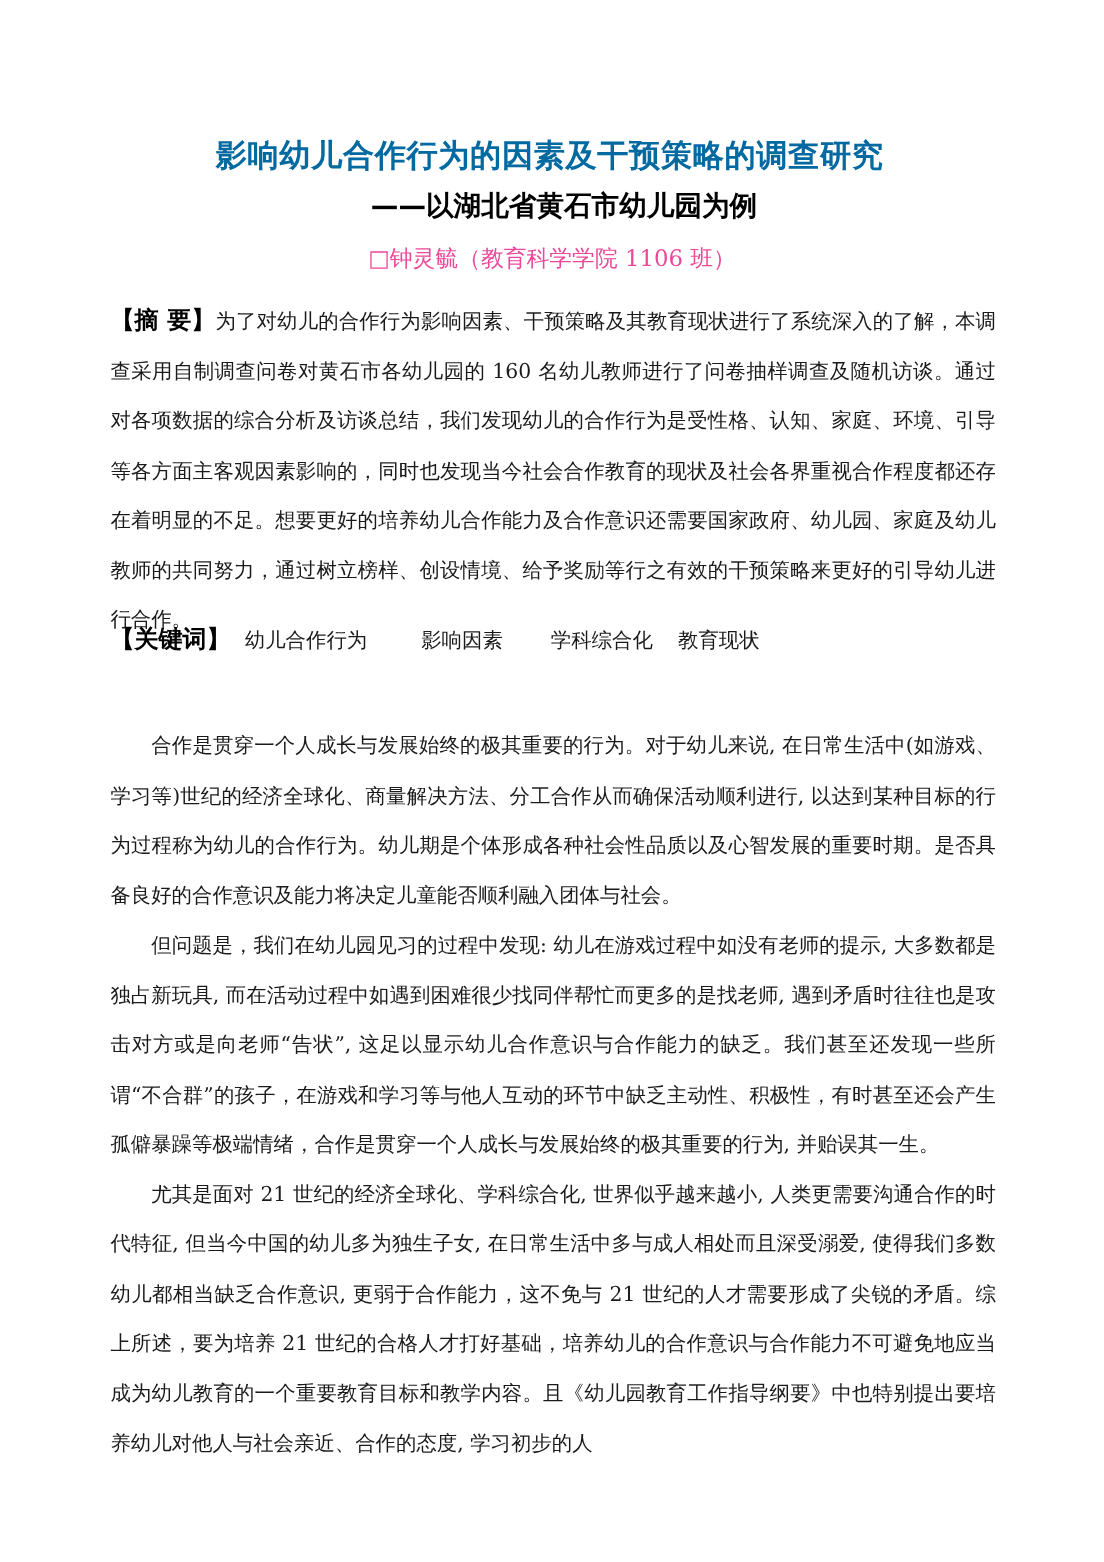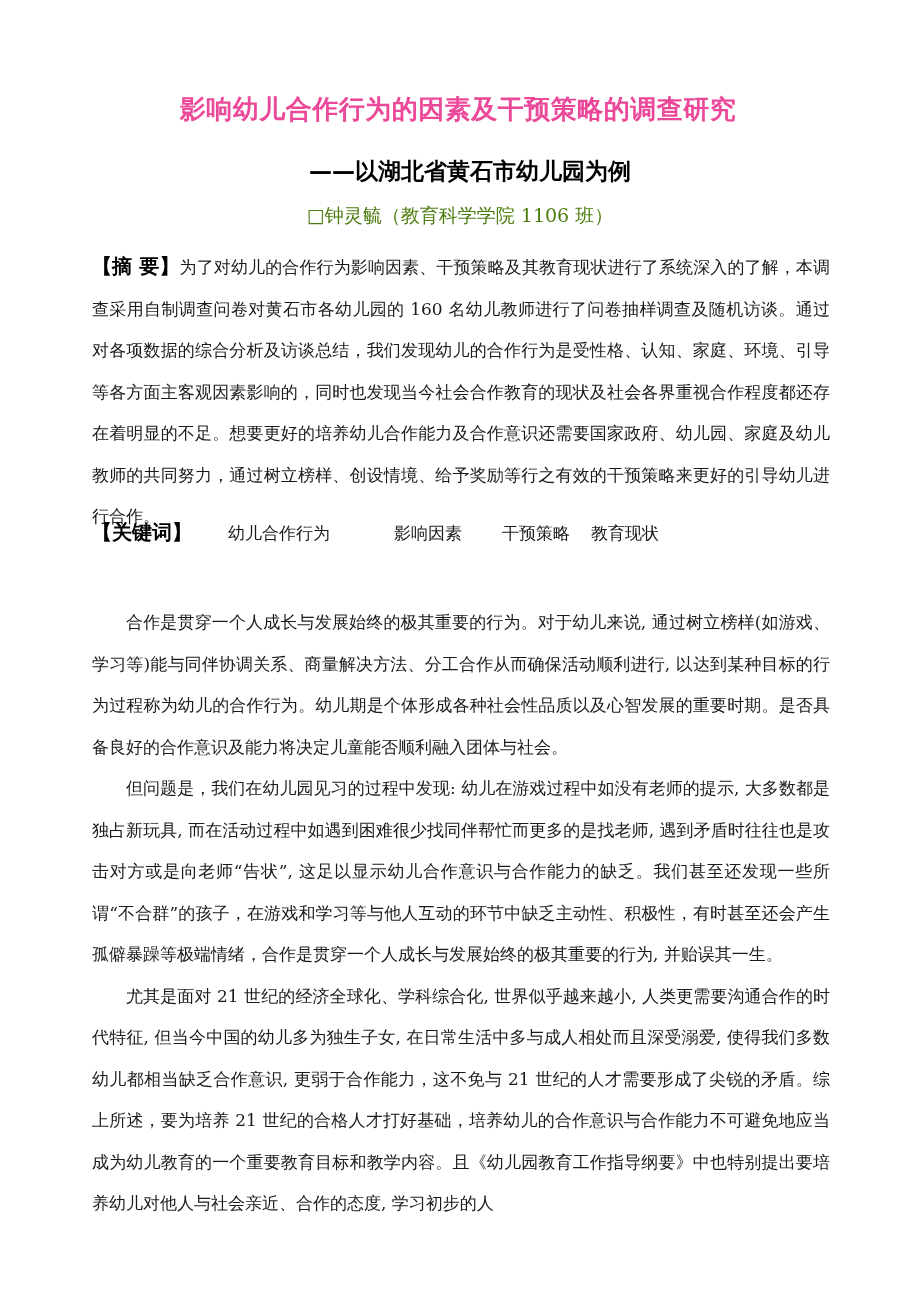--- a/index.html
+++ b/index.html
@@ -3,48 +3,48 @@
   <meta charset="utf-8">
   <style>
     html, body { margin: 0; padding: 0; background: #ffffff; }
     body {
       width: 920px; height: 1302px; overflow: hidden; position: relative;
       font-family: "DejaVu Serif", "Liberation Serif", serif;
       color: #111111;
     }
     .page { position: absolute; left: 0; top: 0; width: 920px; height: 1302px; background: #fff; }
     .title {
-      position: absolute; left: 0; width: 916px; top: 92px; text-align: center;
+      position: absolute; left: 0; width: 916px; top: 112px; text-align: center;
       font-family: "DejaVu Sans", sans-serif; font-weight: bold; font-size: 26px; letter-spacing: 0.5px;
-      color: #ec4899;
+      color: #0369a1;
     }
     .subtitle {
       position: absolute; left: 0; width: 920px; top: 156px; text-align: center;
       font-family: "DejaVu Sans", sans-serif; font-weight: bold; font-size: 23px; color: #000;
       padding-left: 20px; box-sizing: border-box;
     }
     .author {
       position: absolute; left: 0; width: 920px; top: 203px; text-align: center;
-      font-size: 19px; color: #4d7c0f;
+      font-size: 19px; color: #ec4899;
     }
     .body-text {
       position: absolute; left: 92px; width: 738px;
       font-size: 17px; line-height: 41.5px; text-align: justify; color: #1a1a1a;
     }
     .abstract { top: 246px; }
     .abstract .label, .keywords .label {
       font-family: "DejaVu Sans", sans-serif; font-weight: bold; font-size: 20px; color: #000;
     }
     .keywords {
       position: absolute; left: 92px; top: 514px; width: 738px;
       font-size: 17px; line-height: 36px; color: #1a1a1a; white-space: nowrap;
     }
     .keywords .kw { display: inline-block; }
-    .kw-0 { margin-left: 36px; }
-    .kw-1 { margin-left: 64px; }
+    .kw-0 { margin-left: 12px; }
+    .kw-1 { margin-left: 45px; }
     .kw-2 { margin-left: 40px; }
     .kw-3 { margin-left: 21px; }
     .section-heading {
       position: absolute; left: 0; width: 920px; top: 562px; text-align: center;
       font-family: "DejaVu Sans", sans-serif; font-size: 20px; color: #000;
     }
     .para { text-indent: 2em; margin: 0; }
     .intro { top: 602px; }
     .intro p { margin: 0; }
   </style>
@@ -55,23 +55,23 @@
 
   <div class="title">影响幼儿合作行为的因素及干预策略的调查研究</div>
 
   <div class="subtitle">——以湖北省黄石市幼儿园为例</div>
 
   <div class="author">□钟灵毓（教育科学学院 1106 班）</div>
 
   <div class="body-text abstract"><span class="label">【摘  要】</span><span>为了对幼儿的合作行为影响因素、干预策略及其教育现状进行了系统深入的了解，本调查采用自制调查问卷对黄石市各幼儿园的 160 名幼儿教师进行了问卷抽样调查及随机访谈。通过对各项数据的综合分析及访谈总结，我们发现幼儿的合作行为是受性格、认知、家庭、环境、引导等各方面主客观因素影响的，同时也发现当今社会合作教育的现状及社会各界重视合作程度都还存在着明显的不足。想要更好的培养幼儿合作能力及合作意识还需要国家政府、幼儿园、家庭及幼儿教师的共同努力，通过树立榜样、创设情境、给予奖励等行之有效的干预策略来更好的引导幼儿进行合作。</span></div>
 
   <div class="keywords">
-    <span class="label">【关键词】</span><span class="kw kw-0">幼儿合作行为</span><span class="kw kw-1">影响因素</span><span class="kw kw-2">干预策略</span><span class="kw kw-3">教育现状</span>
+    <span class="label">【关键词】</span><span class="kw kw-0">幼儿合作行为</span><span class="kw kw-1">影响因素</span><span class="kw kw-2">学科综合化</span><span class="kw kw-3">教育现状</span>
   </div>
 
 
   <div class="body-text intro">
-    <p class="para">合作是贯穿一个人成长与发展始终的极其重要的行为。对于幼儿来说, 通过树立榜样(如游戏、学习等)能与同伴协调关系、商量解决方法、分工合作从而确保活动顺利进行, 以达到某种目标的行为过程称为幼儿的合作行为。幼儿期是个体形成各种社会性品质以及心智发展的重要时期。是否具备良好的合作意识及能力将决定儿童能否顺利融入团体与社会。</p>
+    <p class="para">合作是贯穿一个人成长与发展始终的极其重要的行为。对于幼儿来说, 在日常生活中(如游戏、学习等)世纪的经济全球化、商量解决方法、分工合作从而确保活动顺利进行, 以达到某种目标的行为过程称为幼儿的合作行为。幼儿期是个体形成各种社会性品质以及心智发展的重要时期。是否具备良好的合作意识及能力将决定儿童能否顺利融入团体与社会。</p>
     <p class="para">但问题是，我们在幼儿园见习的过程中发现: 幼儿在游戏过程中如没有老师的提示, 大多数都是独占新玩具, 而在活动过程中如遇到困难很少找同伴帮忙而更多的是找老师, 遇到矛盾时往往也是攻击对方或是向老师“告状”, 这足以显示幼儿合作意识与合作能力的缺乏。我们甚至还发现一些所谓“不合群”的孩子，在游戏和学习等与他人互动的环节中缺乏主动性、积极性，有时甚至还会产生孤僻暴躁等极端情绪，合作是贯穿一个人成长与发展始终的极其重要的行为, 并贻误其一生。</p>
     <p class="para">尤其是面对 21 世纪的经济全球化、学科综合化, 世界似乎越来越小, 人类更需要沟通合作的时代特征, 但当今中国的幼儿多为独生子女, 在日常生活中多与成人相处而且深受溺爱, 使得我们多数幼儿都相当缺乏合作意识, 更弱于合作能力，这不免与 21 世纪的人才需要形成了尖锐的矛盾。综上所述，要为培养 21 世纪的合格人才打好基础，培养幼儿的合作意识与合作能力不可避免地应当成为幼儿教育的一个重要教育目标和教学内容。且《幼儿园教育工作指导纲要》中也特别提出要培养幼儿对他人与社会亲近、合作的态度, 学习初步的人</p>
   </div>
 
 </div>
 
 </body></html>

